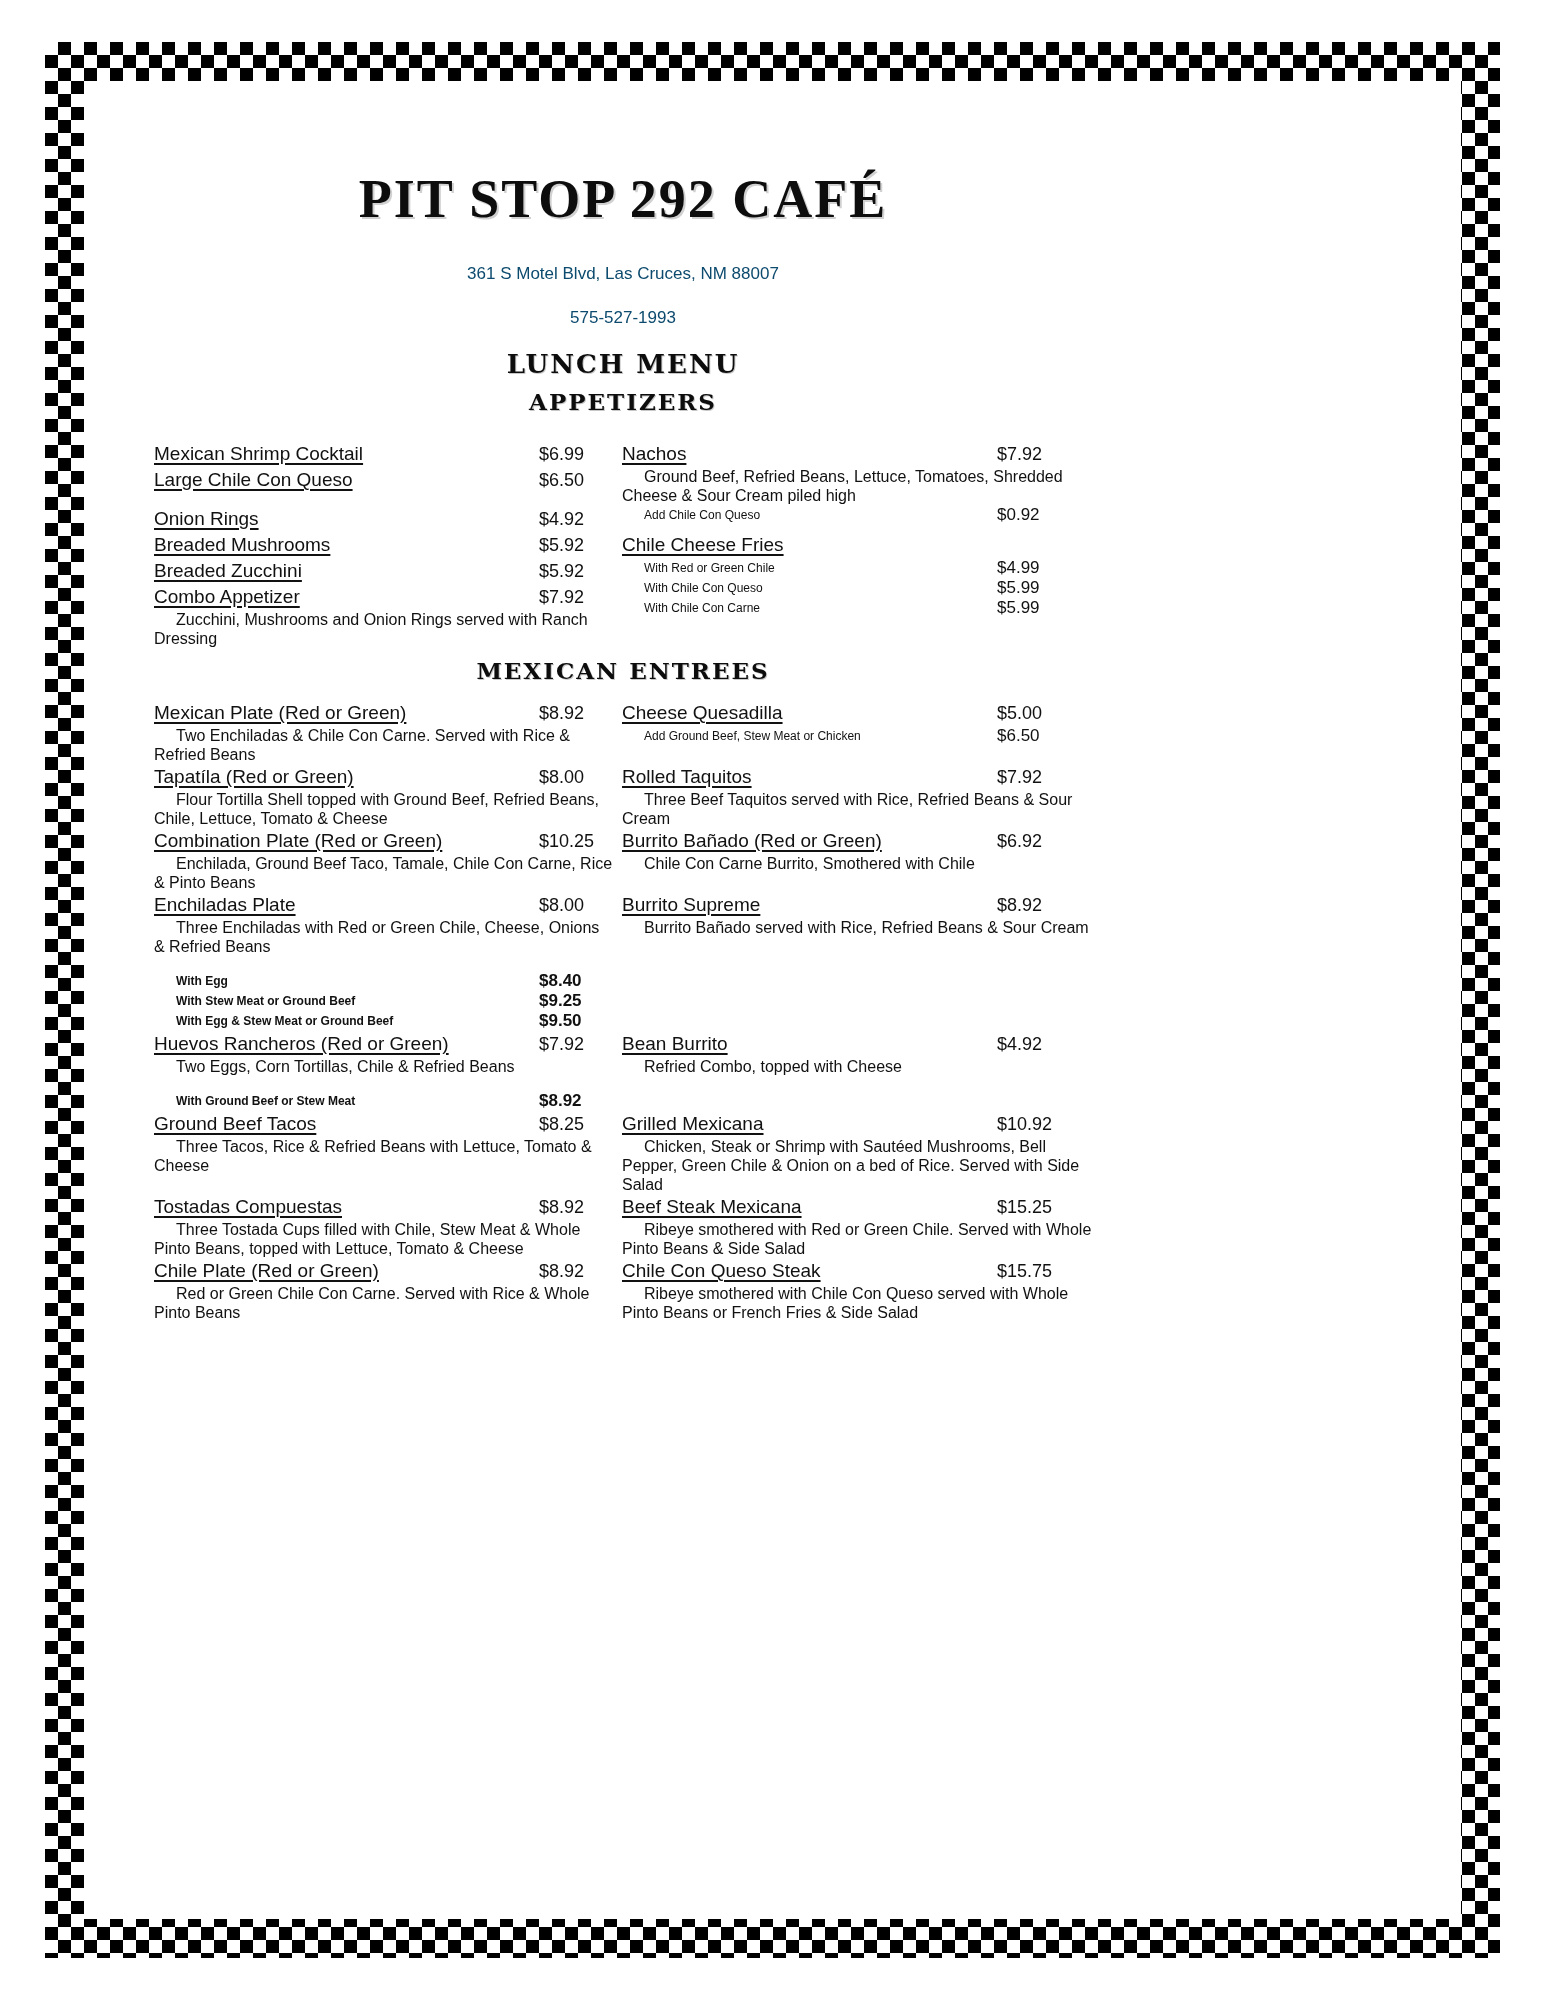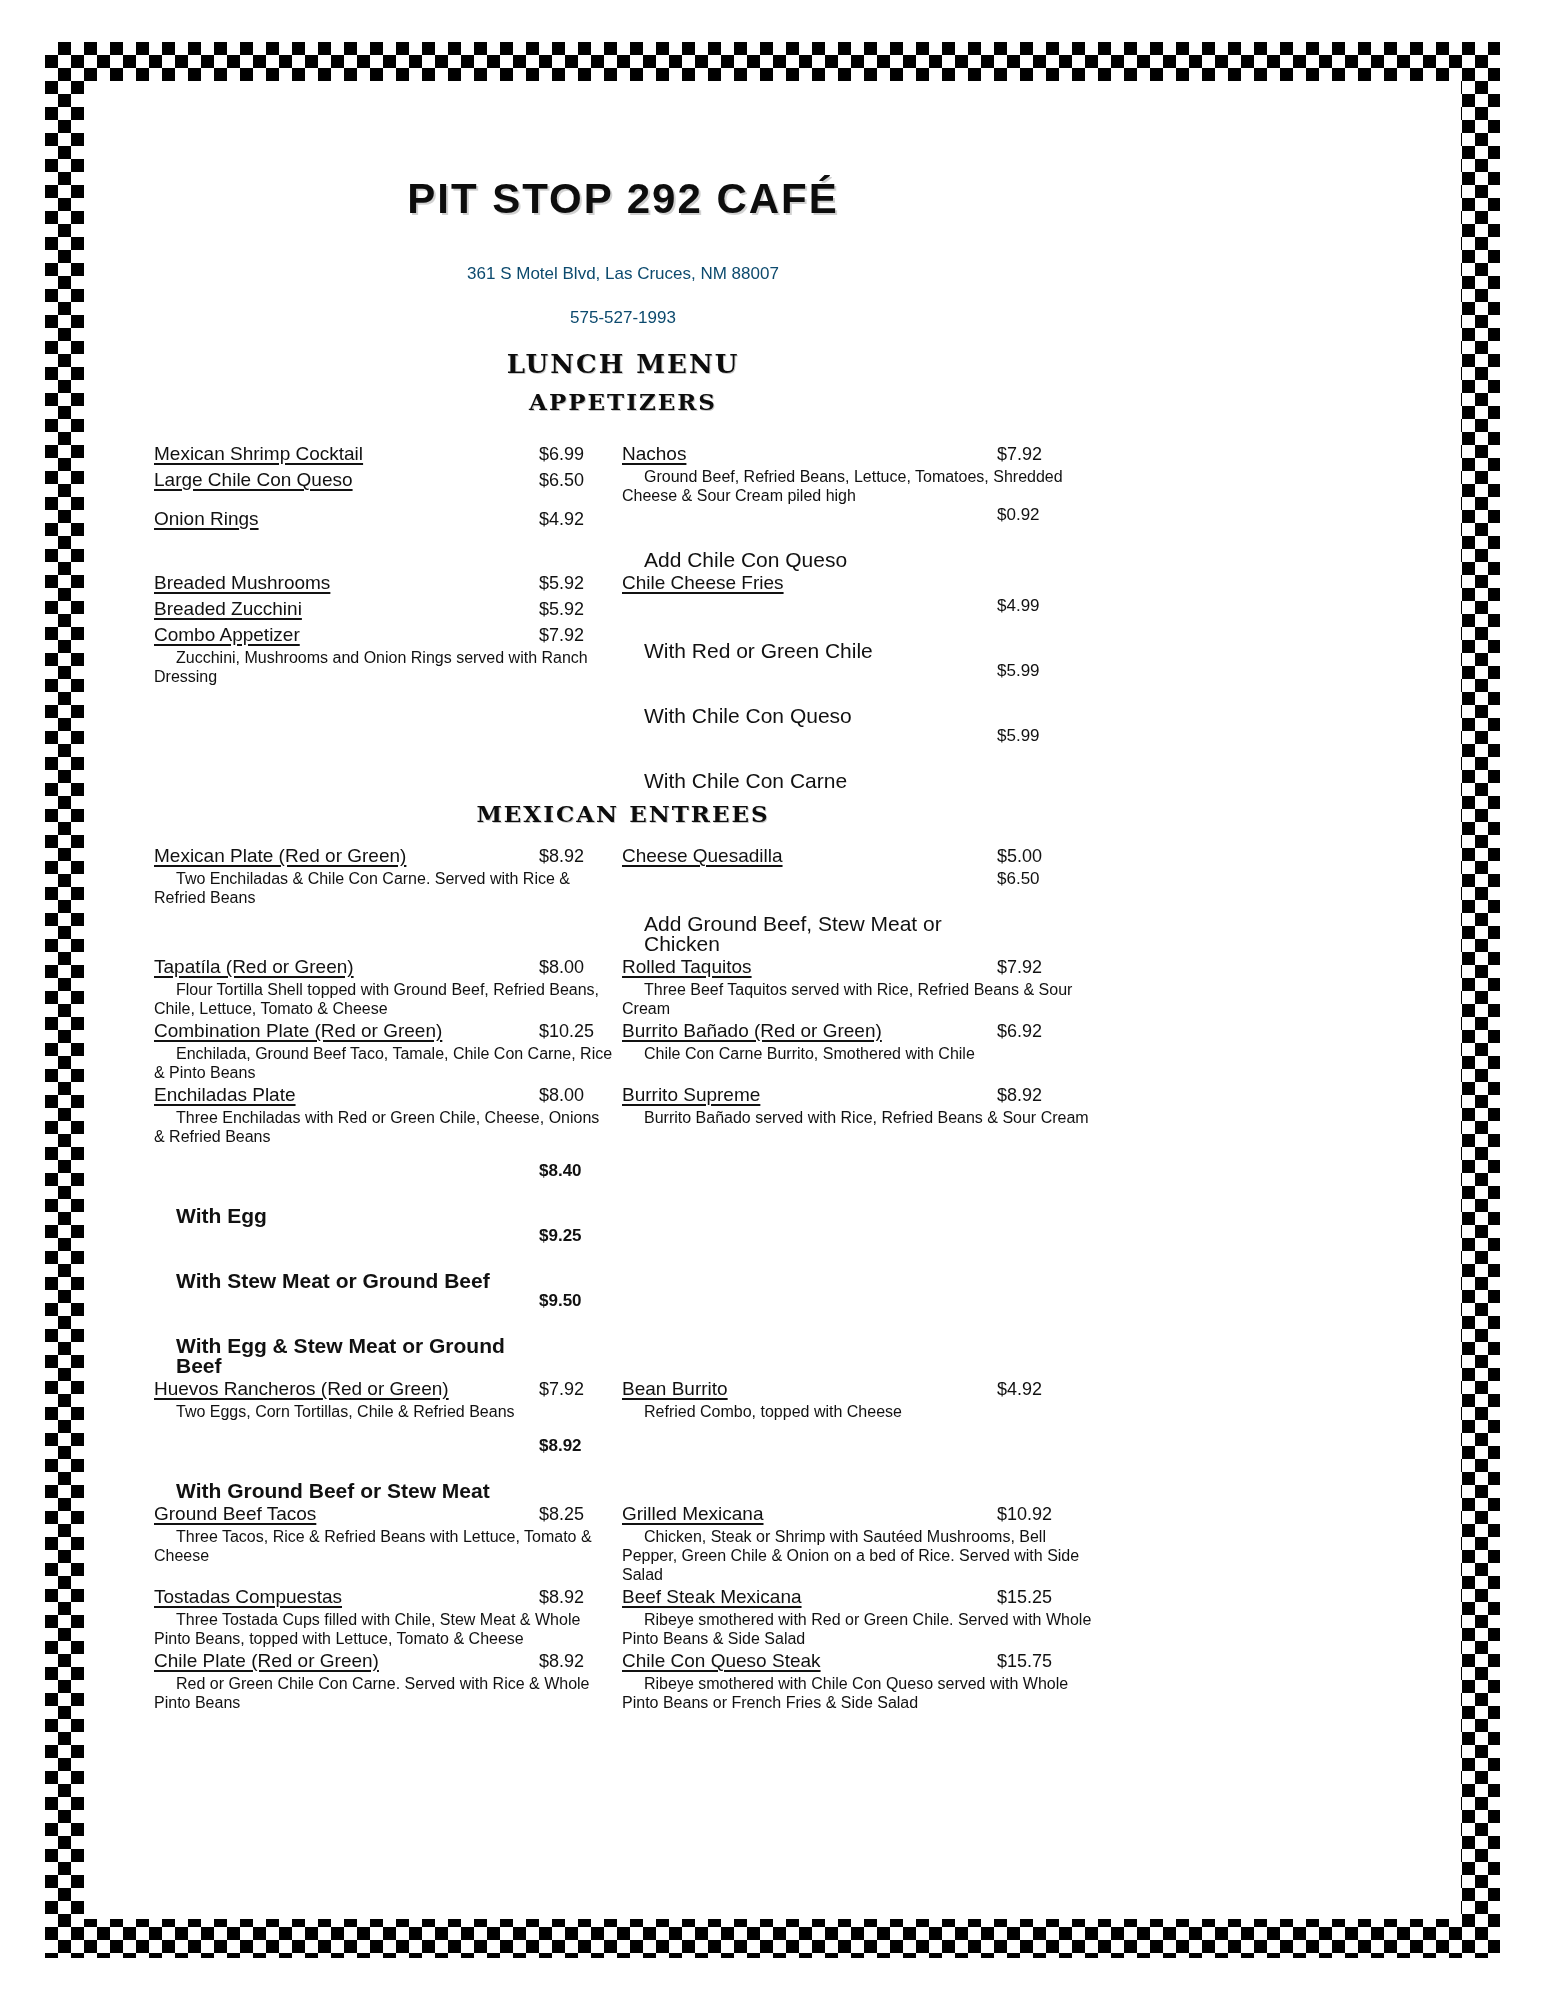--- a/index.html
+++ b/index.html
@@ -16,22 +16,22 @@
     background: conic-gradient(#000 0.25turn, #fff 0.25turn 0.5turn, #000 0.5turn 0.75turn, #fff 0.75turn);
     background-size: 26px 26px;
   }
   .content {
     position: absolute; left: 39px; top: 39px; right: 39px; bottom: 39px;
     background: #ffffff;
   }
   .menu-body { width: 938px; margin-left: 70px; }
 
   .title {
-    font-family: Liberation Sans, sans-serif; font-weight: bold;
-    font-size: 42px; line-height: 64px; letter-spacing: 2px;
+    font-family: Liberation Serif, serif; font-weight: bold;
+    font-size: 54px; line-height: 64px; letter-spacing: 2px;
     text-align: center; margin-top: 86px; color: #0d0d0d;
     text-shadow: 2px 2px 0 rgba(0,0,0,0.18);
   }
   .address, .phone { text-align: center; font-size: 17px; line-height: 22px; color: #0c4a6e; }
   .address { margin-top: 32px; }
   .phone { margin-top: 22px; }
 
   .menu-title {
     font-family: "DejaVu Serif", serif; font-weight: bold;
     font-size: 26px; line-height: 34px; letter-spacing: 2px;
@@ -62,21 +62,21 @@
     font-size: 19px;
     text-decoration: underline;
     text-decoration-thickness: 1.5px;
     text-underline-offset: 3px;
   }
   .pr { font-size: 18px; }
 
   .desc { font-size: 16px; line-height: 19px; text-indent: 22px; }
 
   .vrow { display: grid; grid-template-columns: var(--tab) 1fr; line-height: 20px; }
-  .vl { font-size: 21px; padding-left: 22px; margin-top: 45px; }
+  .vl { font-size: 12px; padding-left: 22px; }
   .vp { font-size: 17px; }
 
   .gap-top { margin-top: 13px; }
   .vgap { margin-top: 15px; font-weight: bold; }
 </style>
 </head>
 <body>
 
 <div class="frame">
   <div class="content">

